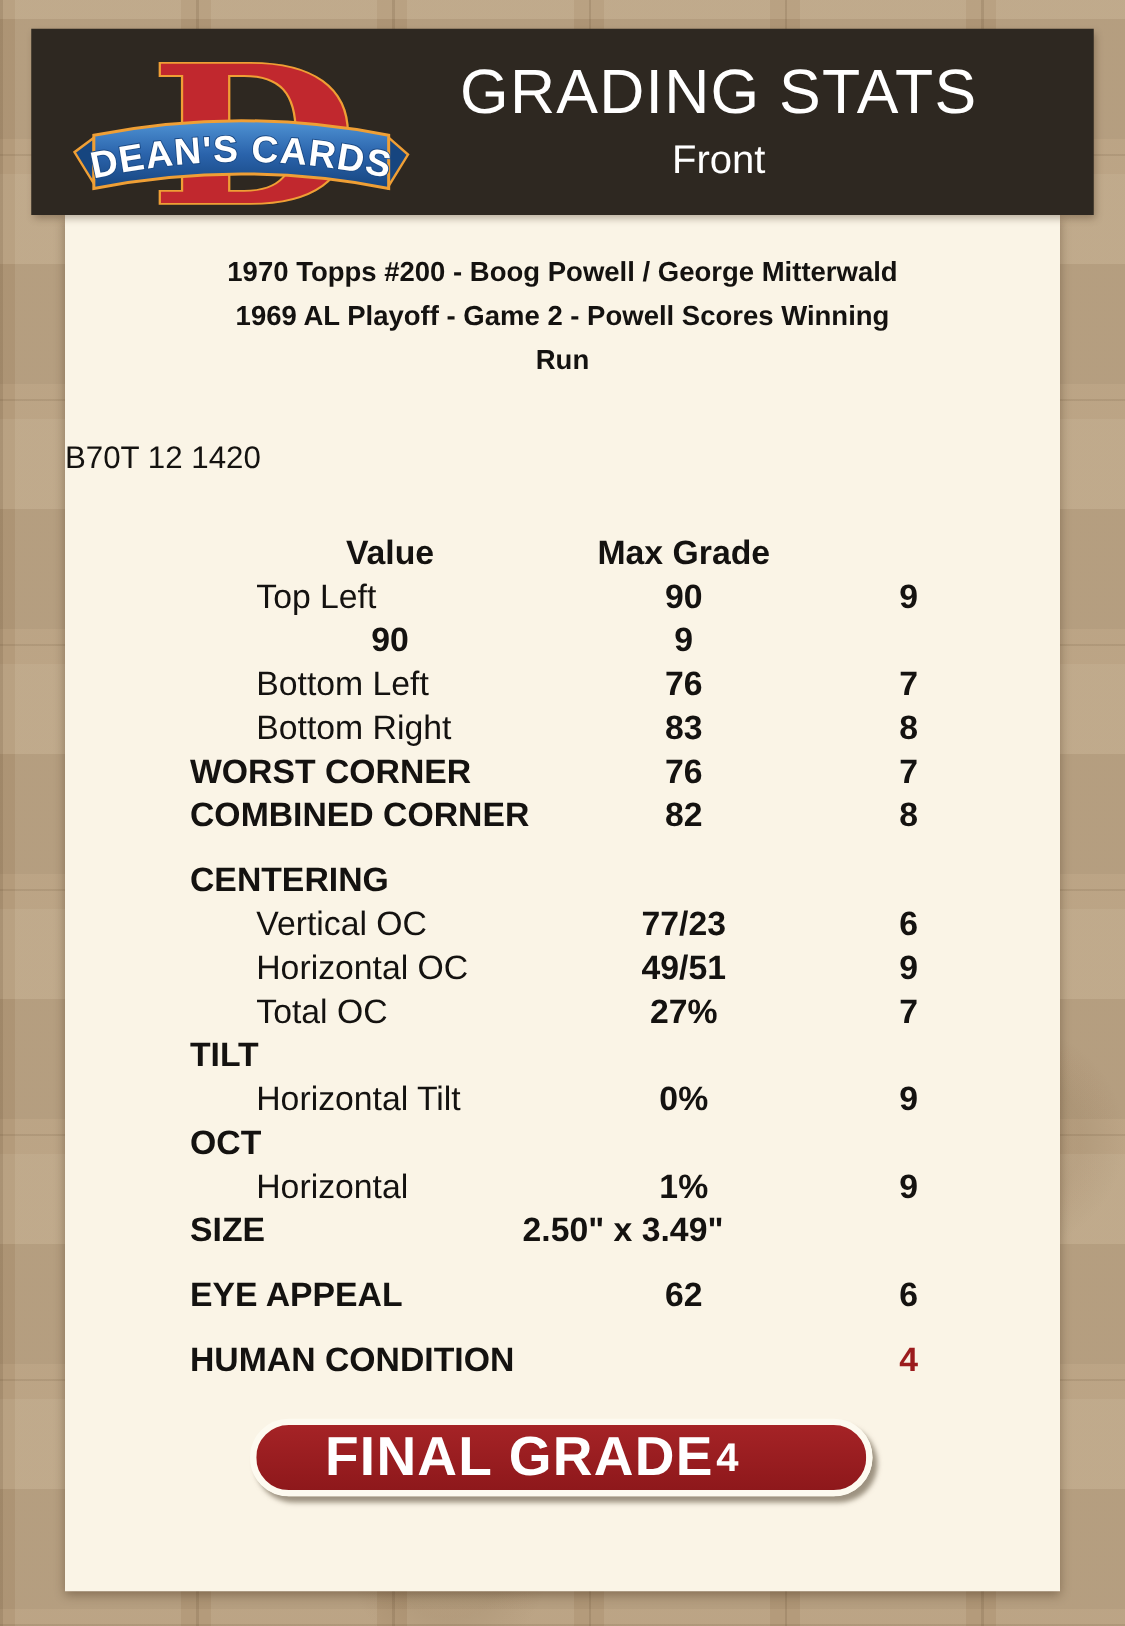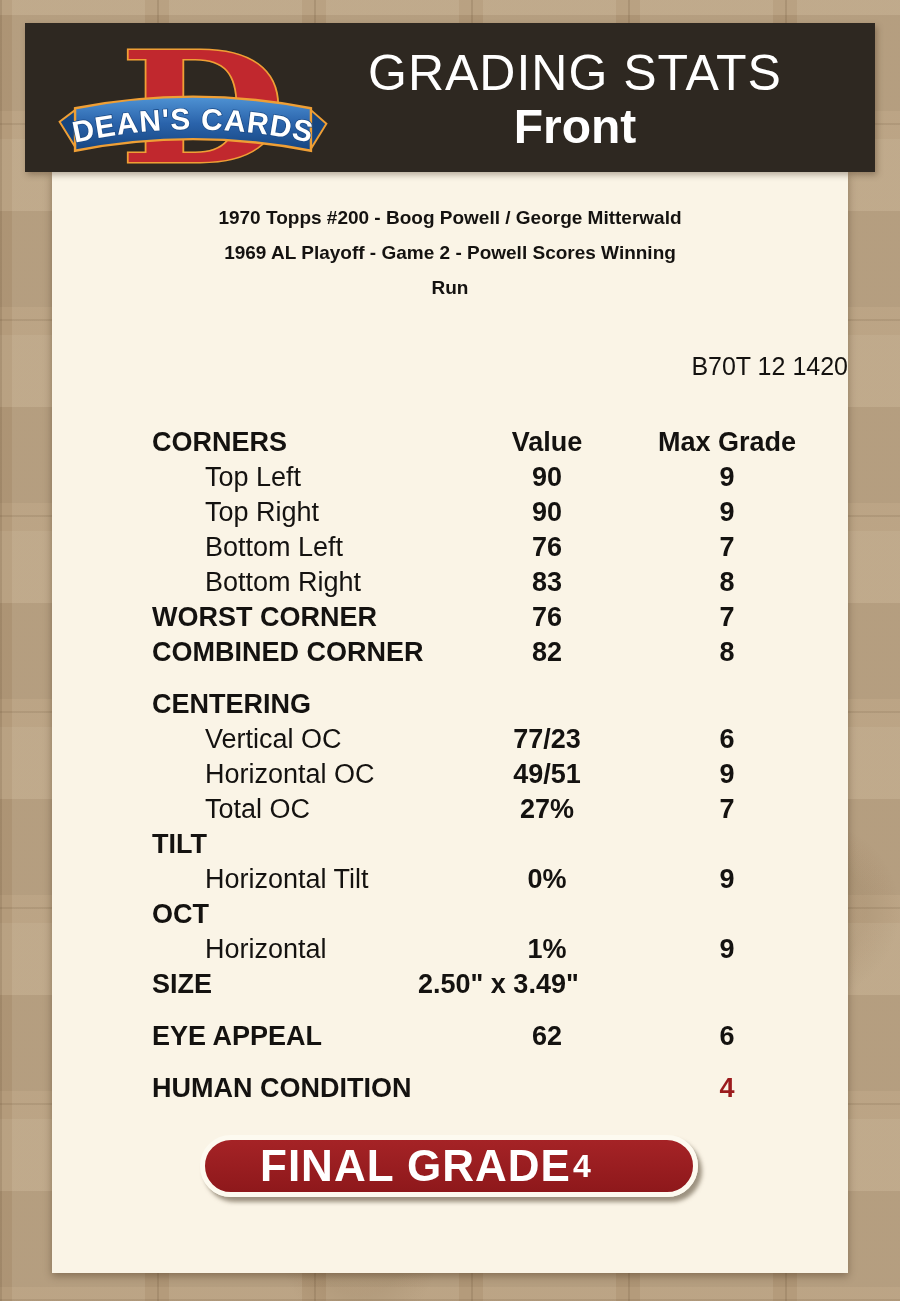--- a/index.html
+++ b/index.html
@@ -30,36 +30,36 @@
     background: #2e2821; z-index: 2;
     box-shadow: 2px 3px 6px rgba(60,40,20,0.35);
   }
   .logo { position: absolute; left: 28px; top: 4px; width: 280px; height: 145px; }
   .header-titles {
     position: absolute; left: 300px; top: 0; width: 500px; height: 149px;
     color: #ffffff; text-align: center;
     display: flex; flex-direction: column; justify-content: center;
   }
   .header-title { font-size: 50px; line-height: 58px; font-weight: 400; letter-spacing: 1px; }
-  .header-subtitle { font-size: 48px; line-height: 50px; font-weight: 700; text-align: center; }
+  .header-subtitle { font-size: 32px; line-height: 50px; font-weight: 400; text-align: center; }
 
   .content-card {
     position: absolute; left: 52px; top: 172px;
     width: 796px; height: 1101px;
     background: #faf4e6; z-index: 1;
     box-shadow: 0 3px 8px rgba(60,40,20,0.40);
     color: #141210;
   }
   .card-title {
     margin-top: 28px; text-align: center;
-    font-size: 19px; font-weight: bold; line-height: 35px;
+    font-size: 22px; font-weight: bold; line-height: 35px;
     white-space: nowrap;
   }
   .card-code {
-    margin-top: 46px; text-align: right;
+    margin-top: 46px; text-align: left;
     font-size: 25px; line-height: 30px; font-weight: 400;
   }
   .stats-table { margin: 44px 0 0 100px; width: 680px; }
   .trow {
     display: grid; grid-template-columns: 320px 150px 210px;
     height: 35px; line-height: 35px; font-size: 27px;
   }
   .row-gap { height: 17px; }
   .c-label { text-align: left; white-space: nowrap; }
   .c-label.indent { padding-left: 53px; }
@@ -126,31 +126,29 @@
 <div class="content-card">
   <div class="card-title">
     <div>1970 Topps #200  -  Boog Powell / George Mitterwald</div>
     <div>1969 AL Playoff - Game 2 - Powell Scores Winning</div>
     <div>Run</div>
   </div>
   <div class="card-code">B70T 12 1420</div>
 
   <div class="stats-table">
       <div class="trow header">
-        <div class="c-label">CORNERS</div>
         <div class="c-value">Value</div>
         <div class="c-grade">Max Grade</div>
       </div>
       <div class="trow item">
         <div class="c-label indent">Top Left</div>
         <div class="c-value">90</div>
         <div class="c-grade">9</div>
       </div>
       <div class="trow item">
-        <div class="c-label indent">Top Right</div>
         <div class="c-value">90</div>
         <div class="c-grade">9</div>
       </div>
       <div class="trow item">
         <div class="c-label indent">Bottom Left</div>
         <div class="c-value">76</div>
         <div class="c-grade">7</div>
       </div>
       <div class="trow item">
         <div class="c-label indent">Bottom Right</div>

